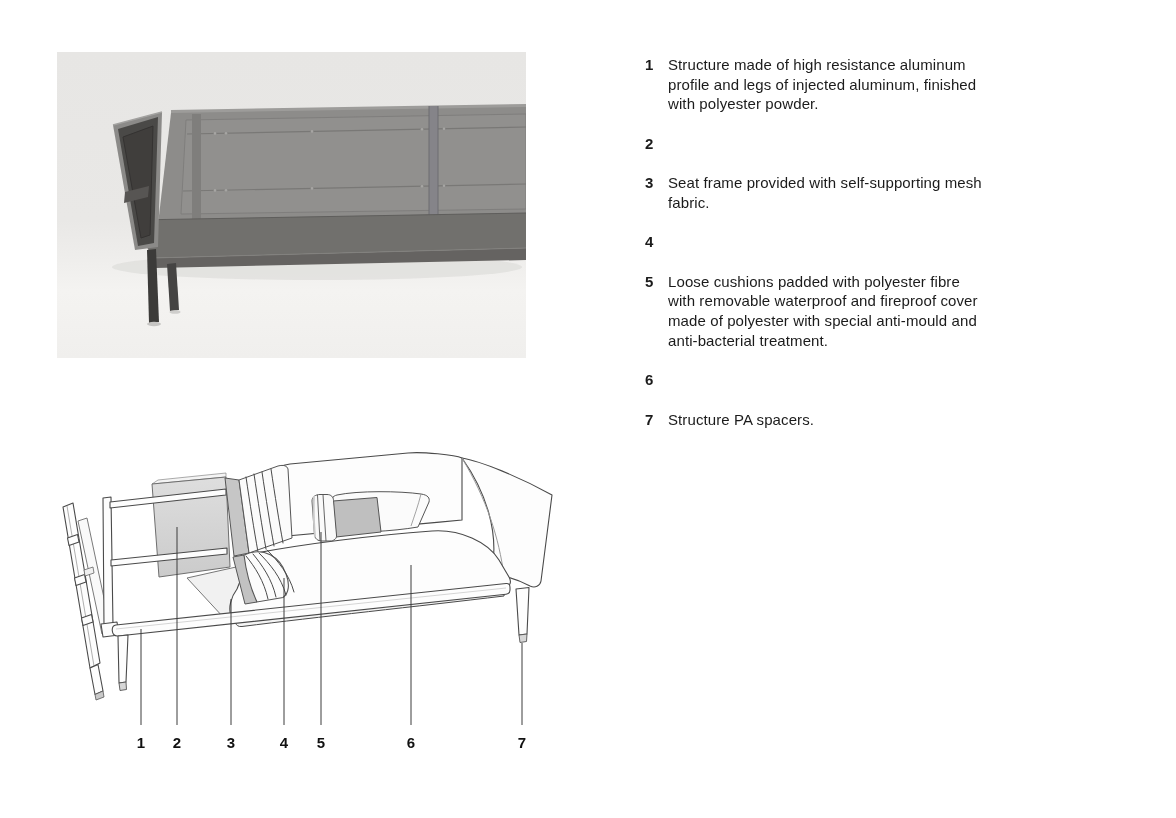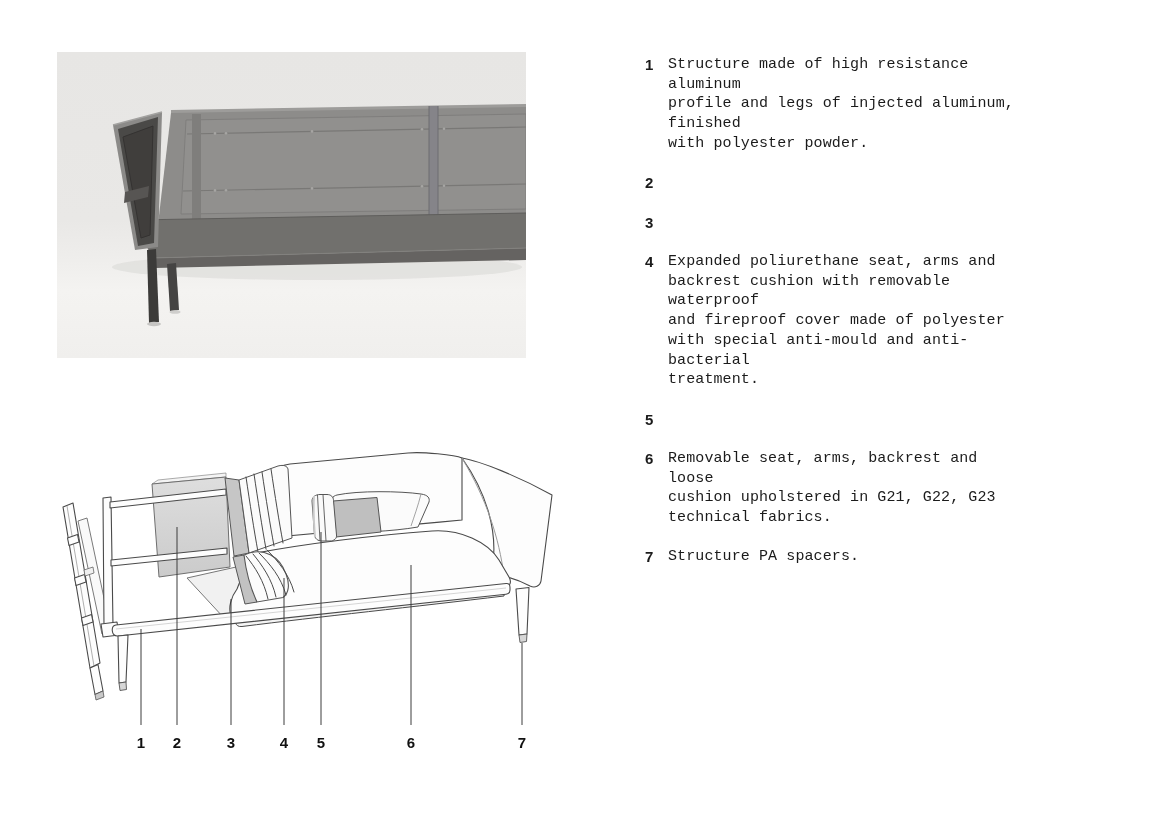--- a/index.html
+++ b/index.html
@@ -5,21 +5,21 @@
   html,body{margin:0;padding:0;background:#ffffff;}
   .page{position:relative;width:1176px;height:818px;background:#ffffff;overflow:hidden;
         font-family:"Liberation Sans",sans-serif;}
   .photo{position:absolute;left:57px;top:52px;width:469px;height:306px;}
   .photo svg{display:block;}
   .diagram{position:absolute;left:40px;top:420px;width:540px;height:350px;}
   .diagram svg{display:block;}
   .specs{position:absolute;left:645px;top:55px;width:380px;color:#1b1b1b;}
   .spec-item{display:flex;margin-bottom:19.7px;font-size:15px;line-height:19.7px;}
   .spec-num{width:23px;flex:none;font-weight:700;}
-  .spec-text{white-space:pre-line;letter-spacing:0.1px;font-family:Liberation Mono, monospace;}
+  .spec-text{white-space:pre-line;letter-spacing:0.1px;}
   .callout{font-family:"Liberation Sans",sans-serif;font-size:15px;font-weight:600;fill:#111111;}
   .leader{stroke:#3c3c3c;stroke-width:1;}
   .ol{stroke:#4a4a4a;stroke-width:1.1;fill:#fdfdfd;stroke-linejoin:round;}
   .rib{stroke:#4a4a4a;stroke-width:1;fill:none;stroke-linecap:round;}
 </style>
 </head>
 <body>
 
 <div class="page">
 
@@ -193,37 +193,35 @@
       <div class="spec-num">1</div>
       <div class="spec-text">Structure made of high resistance aluminum
 profile and legs of injected aluminum, finished
 with polyester powder.</div>
     </div>
     <div class="spec-item">
       <div class="spec-num">2</div>
     </div>
     <div class="spec-item">
       <div class="spec-num">3</div>
+      <div class="spec-text">Seat frame provided with self-supporting mesh
+fabric.</div>
     </div>
     <div class="spec-item">
       <div class="spec-num">4</div>
-      <div class="spec-text">Expanded poliurethane seat, arms and
-backrest cushion with removable waterproof
-and fireproof cover made of polyester
-with special anti-mould and anti-bacterial
-treatment.</div>
     </div>
     <div class="spec-item">
       <div class="spec-num">5</div>
+      <div class="spec-text">Loose cushions padded with polyester fibre
+with removable waterproof and fireproof cover
+made of polyester with special anti-mould and
+anti-bacterial treatment.</div>
     </div>
     <div class="spec-item">
       <div class="spec-num">6</div>
-      <div class="spec-text">Removable seat, arms, backrest and loose
-cushion upholstered in G21, G22, G23
-technical fabrics.</div>
     </div>
     <div class="spec-item">
       <div class="spec-num">7</div>
       <div class="spec-text">Structure PA spacers.</div>
     </div>
   </div>
 
 </div>
 
 </body></html>

